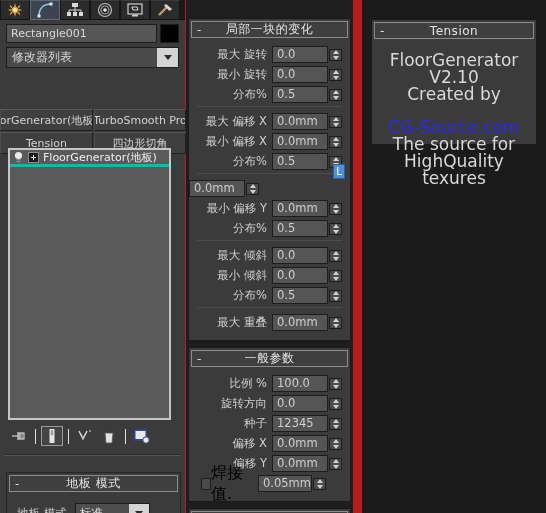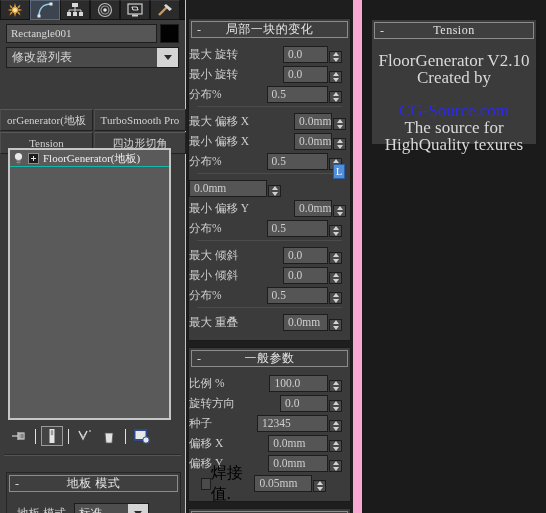--- a/index.html
+++ b/index.html
@@ -5,22 +5,21 @@
   * { box-sizing: border-box; margin: 0; padding: 0; }
   html, body {
     width: 546px; height: 513px;
     background: #121212;
     font-family: "DejaVu Sans", "Liberation Sans", sans-serif;
     overflow: hidden;
   }
   #app {
     position: relative;
     width: 546px; height: 513px;
-    background: #f9a8d4;
-    font-family: Liberation Serif, serif;
+    background: #b91c1c;
   }
 
   
   .tabbar {
     position: absolute; left: 0; top: 0;
     width: 185px; height: 20px;
     background: #1a1a1a;
     display: flex;
     border-bottom: 1px solid #0c0c0c;
   }
@@ -112,21 +111,21 @@
   
   .stackbox {
     position: absolute; left: 8px; top: 128px;
     width: 163px; height: 272px;
     background: #5a5a5a;
     border: 2px solid #c6c6c6;
   }
   .stackrow {
     height: 17px;
     display: flex; align-items: center;
-    border-bottom: 1px solid #14b8a6;
+    border-bottom: 3px solid #14b8a6;
     padding-left: 3px;
     gap: 4px;
   }
   .stackrow .label {
     color: #f0f0f0;
     font-size: 11px;
     white-space: nowrap;
   }
   .stackrow.sub .label { padding-left: 22px; color: #e8e8e8; }
   .bulb { width: 11px; height: 13px; display:block; }
@@ -223,33 +222,32 @@
     margin: 0 2px 6px 2px;
     background: #3b3b3b;
     border: 1px solid #1a1a1a;
   }
 
   .prow {
     display: flex; align-items: center;
     height: 17px;
     margin-bottom: 3px;
     padding-right: 8px;
-    gap: 40px;
   }
   .prow .plabel {
     flex: 1;
     text-align: right;
     color: #cfcfcf;
     font-size: 11.5px;
     padding-right: 5px;
     white-space: nowrap;
   }
   .spinfield {
-    display: flex; align-items: flex-end;
-    width: 92px; height: 17px;
+    display: flex; align-items: center;
+    width: 70px; height: 17px;
   }
   .spinfield .val {
     flex: 1;
     background: #555555;
     border: 1px solid #1d1d1d;
     color: #cfcfcf;
     font-size: 11.5px;
     line-height: 15px;
     padding-left: 4px;
     white-space: nowrap; overflow: hidden;

